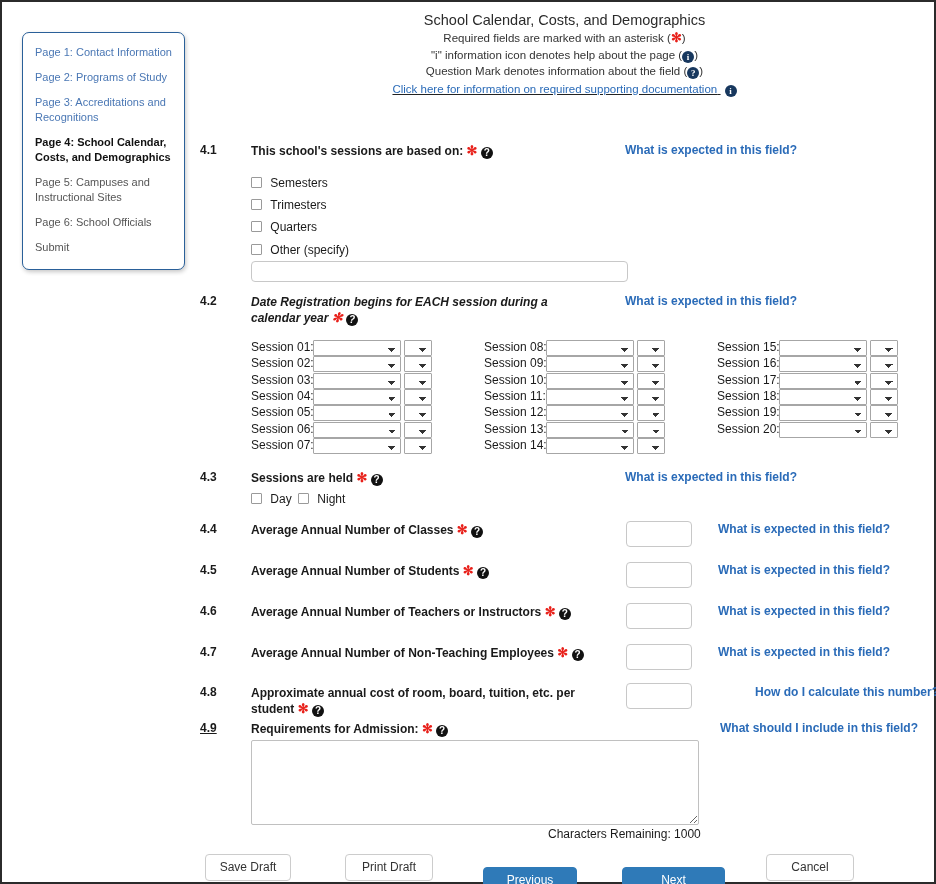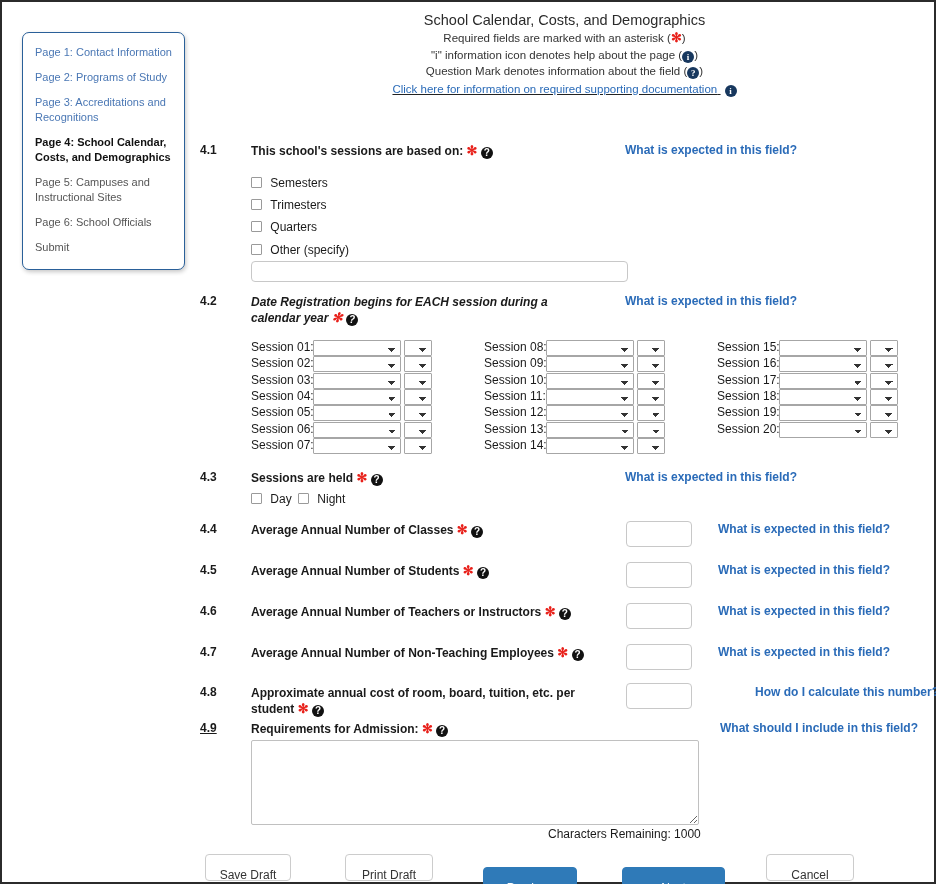--- a/index.html
+++ b/index.html
@@ -181,21 +181,21 @@
   
   .btn {
     position: absolute;
     height: 27px;
     border-radius: 4px;
     font-family: "Liberation Sans", sans-serif;
     font-size: 12px;
     cursor: pointer;
     text-align: center;
     line-height: 25px;
-    padding: 8px;
+    padding: 0;
   }
   .btn.light {
     background: #ffffff;
     border: 1px solid #cccccc;
     color: #333333;
   }
   .btn.primary {
     background: #2f7ab8;
     border: 1px solid #2f7ab8;
     color: #ffffff;

